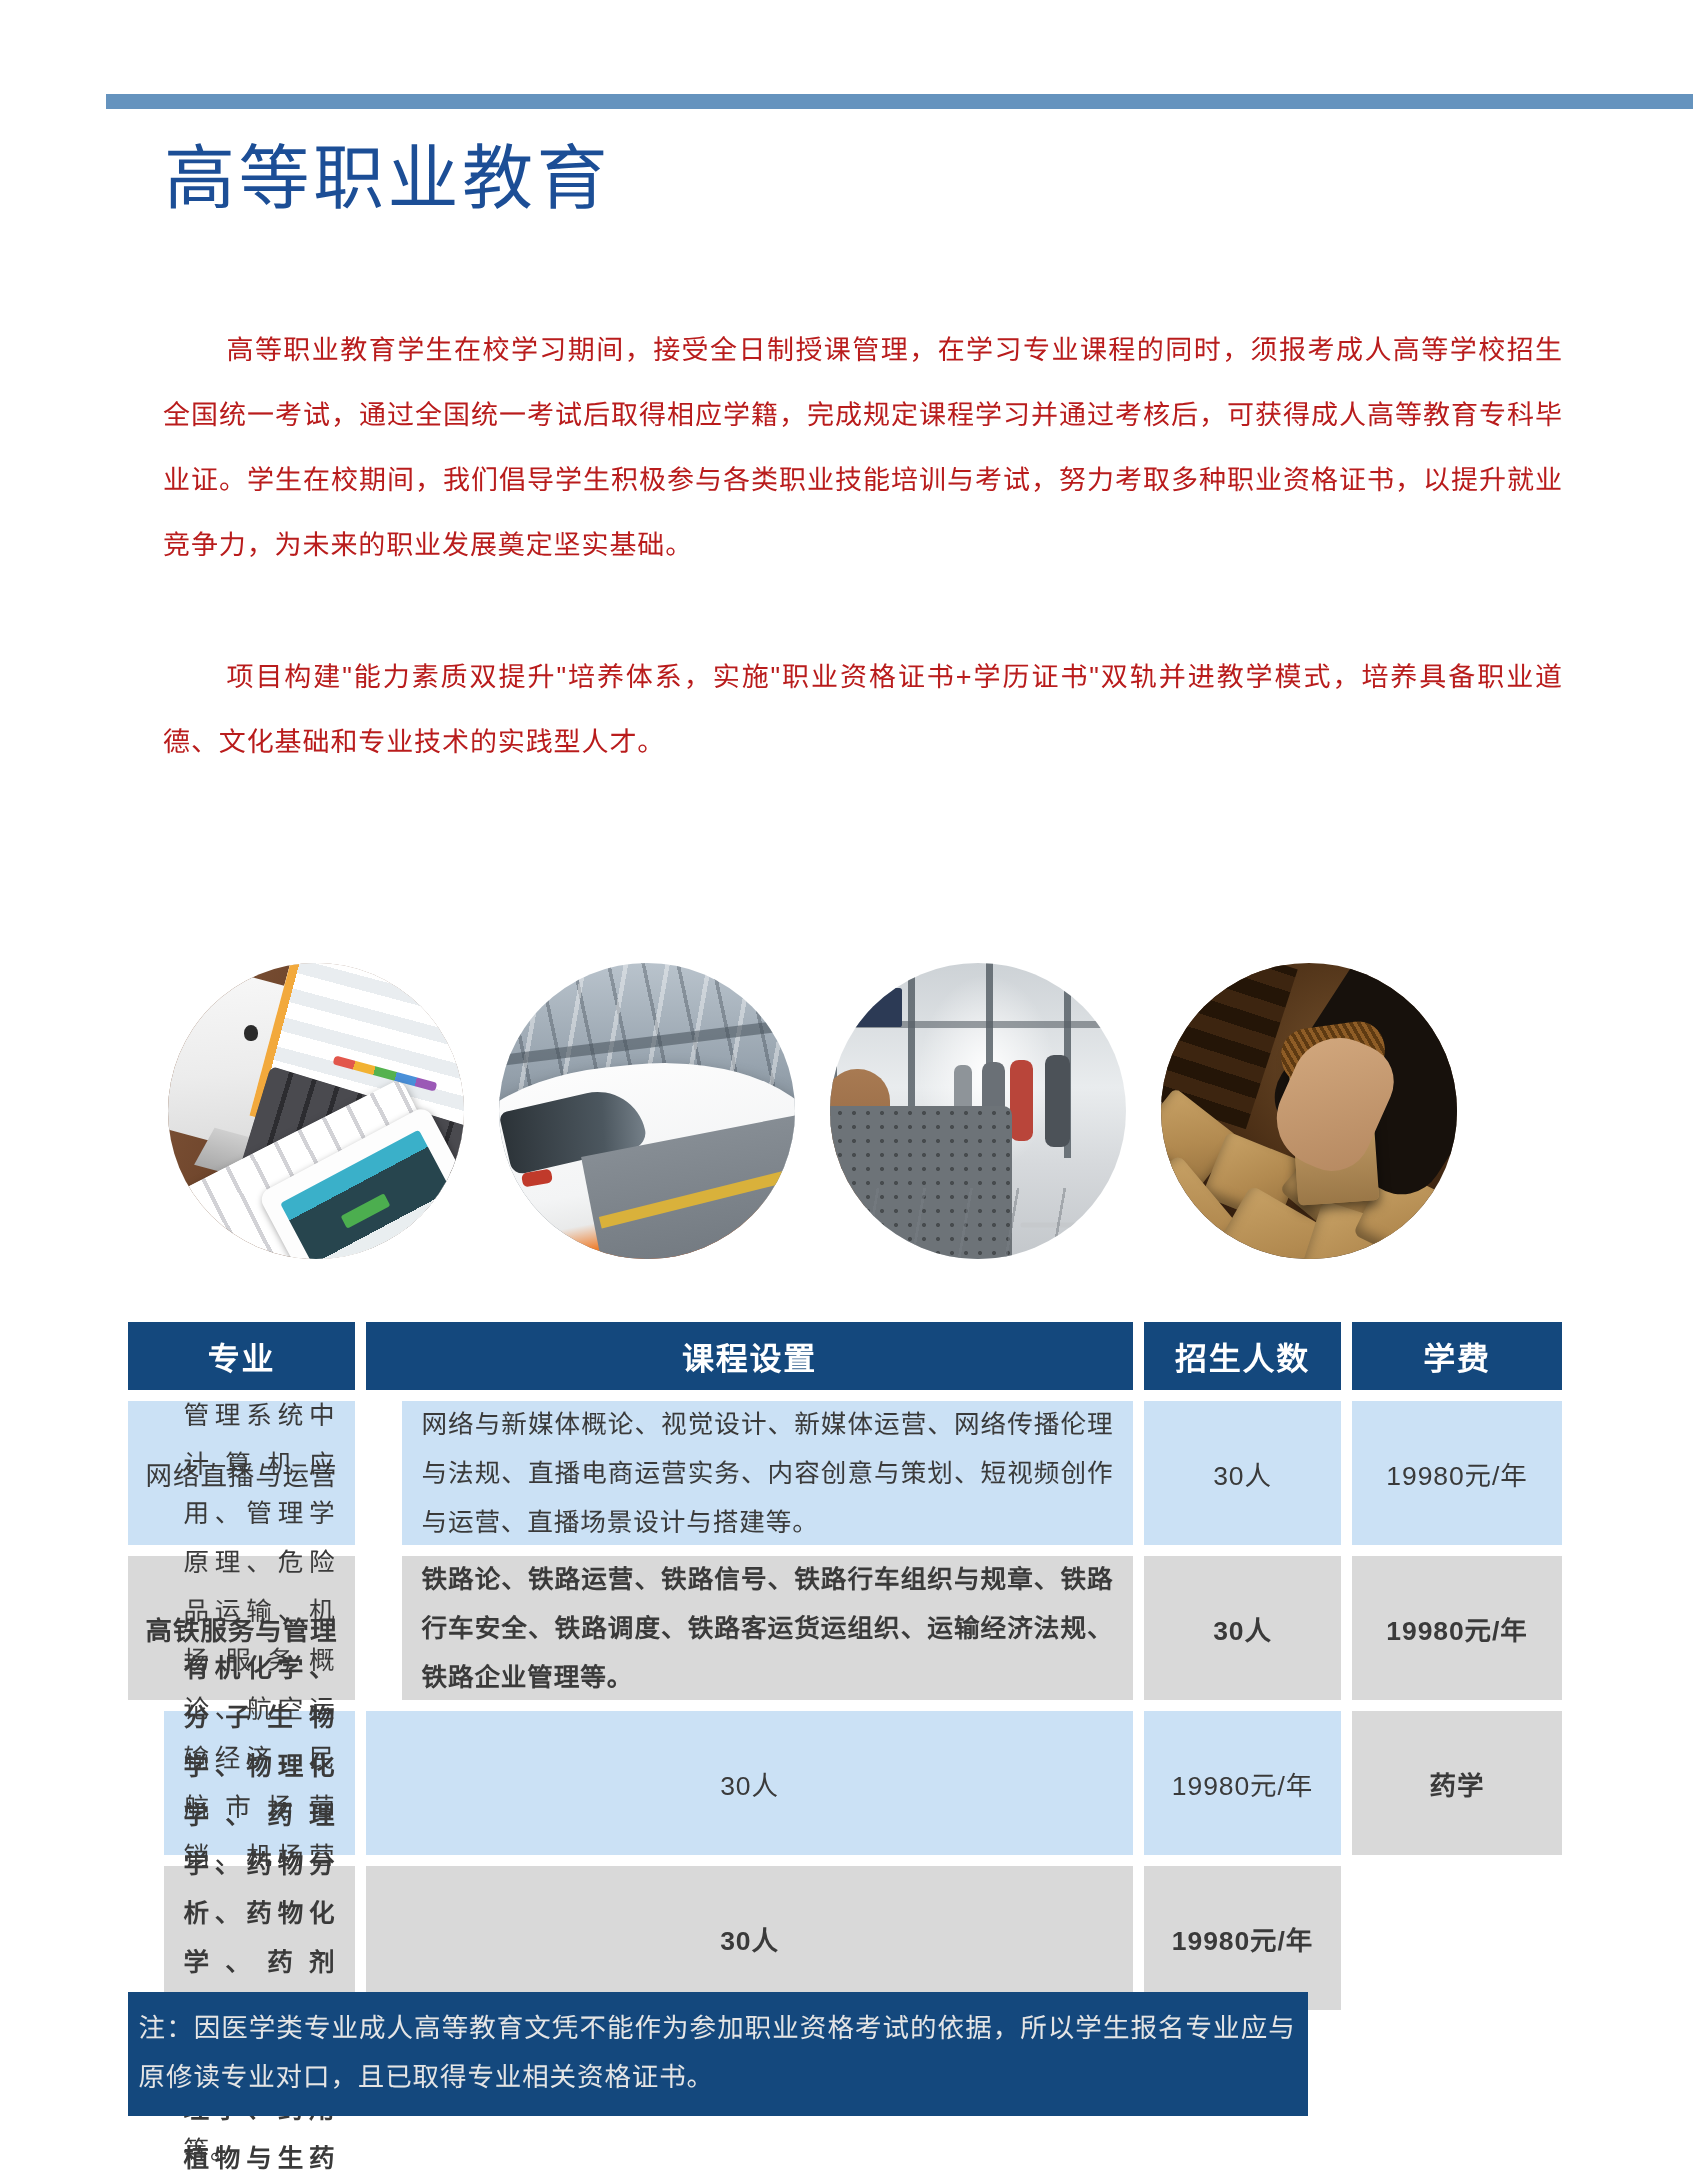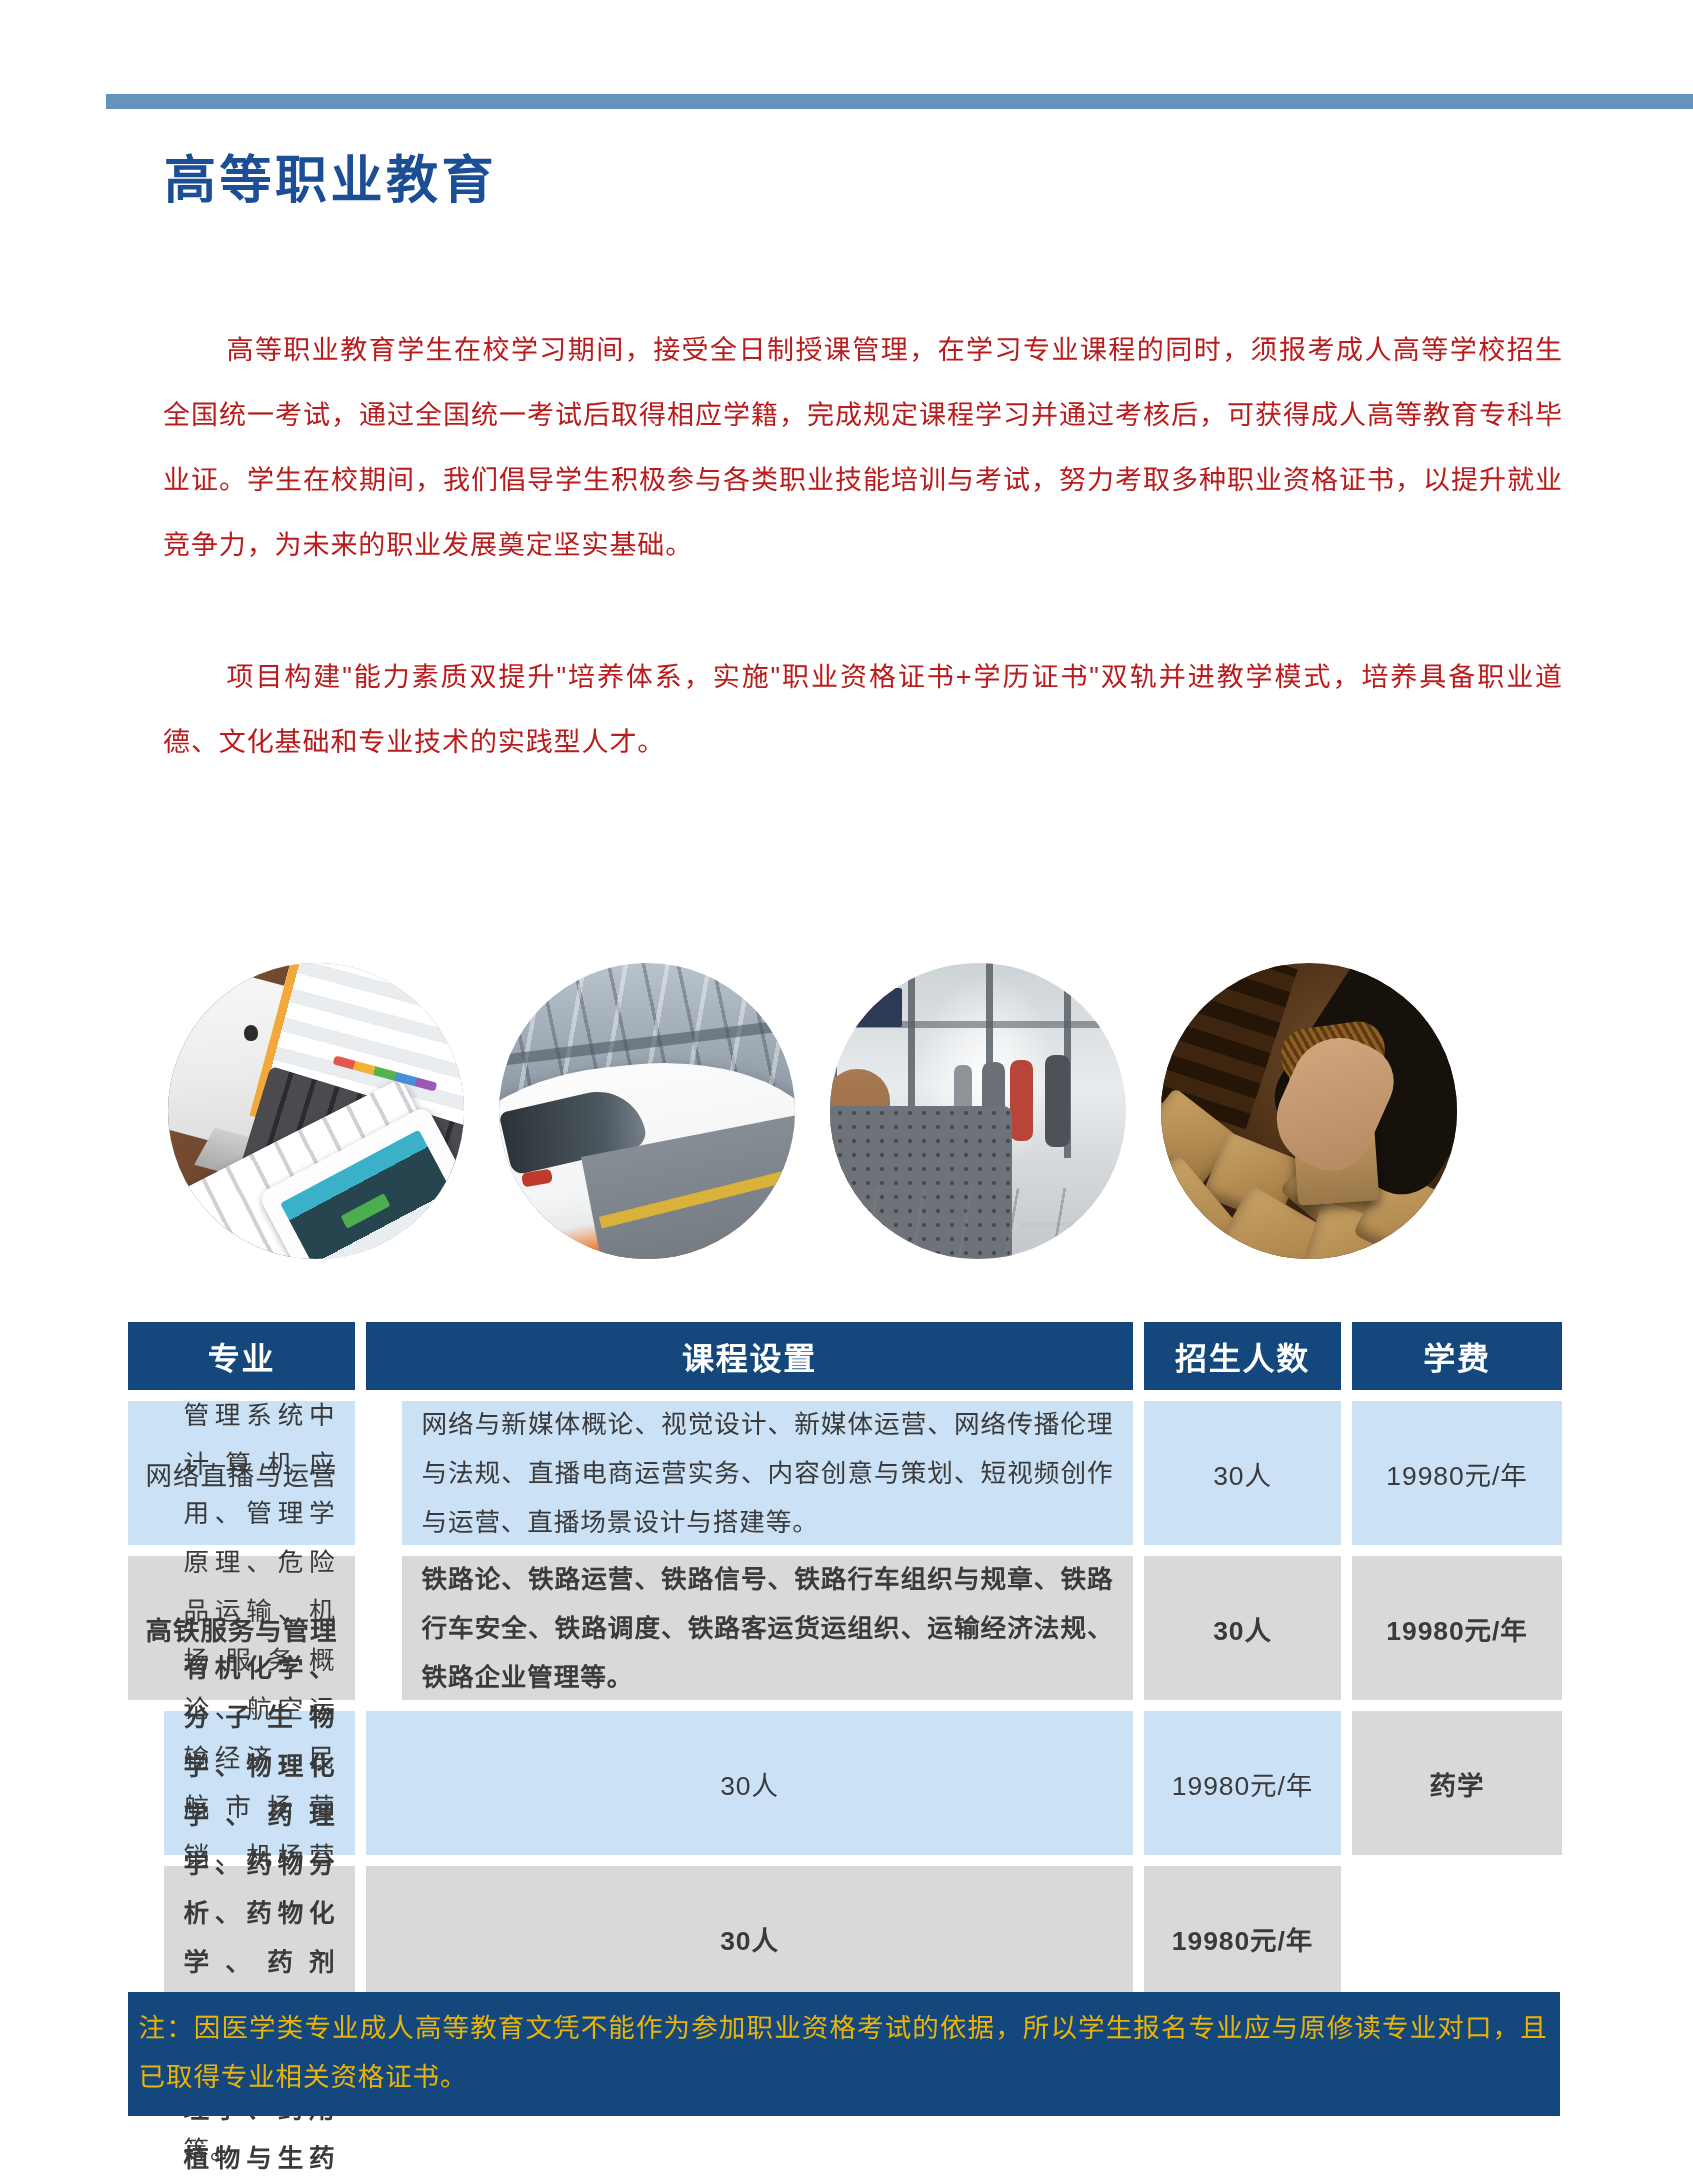--- a/index.html
+++ b/index.html
@@ -8,22 +8,22 @@
     width:1694px; height:2183px; position:relative; overflow:hidden;
     font-family:"Liberation Sans", sans-serif;
     -webkit-font-smoothing:antialiased;
   }
 
   
   .top-bar { position:absolute; left:106px; top:94px; width:1588px; height:15px; background:#6593BE; }
 
   
   .page-title {
-    position:absolute; left:164px; top:152px;
-    font-size:52px; font-weight:700; color:#1C4E96; letter-spacing:3.5px; line-height:1.1;
+    position:absolute; left:164px; top:140px;
+    font-size:71px; font-weight:400; color:#1C4E96; letter-spacing:3.5px; line-height:1.1;
   }
 
   
   .intro { position:absolute; left:163px; top:318px; width:1400px; color:#b91c1c; }
   .intro p {
     font-size:27px; line-height:65px; text-align:justify; text-justify:inter-ideograph;
     text-indent:2.35em; letter-spacing:0.9px;
   }
   .intro p + p { margin-top:67px; }
 
@@ -118,22 +118,22 @@
   .cell { display:flex; align-items:center; justify-content:center; }
   .th { background:#14487D; color:#ffffff; font-size:32px; font-weight:700; letter-spacing:1.8px; }
   .row-blue { background:#CBE1F5; }
   .row-gray { background:#D9D9D9;font-weight:bold; }
   .td { color:#3a3a3a; font-size:26.5px; letter-spacing:0.9px; }
   .td-major { justify-content:center; text-align:center; }
   .td-courses { justify-content:flex-start; font-size:25.6px; line-height:49px; text-align:justify; text-justify:inter-ideograph; padding:0 19.4px;margin-left:36px; }
 
   
   .note-box {
-    position:absolute; left:128px; top:1992px; width:1432px; height:124px;
-    background:#14487D; color:#eab308; font-size:26.5px; line-height:49px;
+    position:absolute; left:128px; top:1992px; width:1180px; height:124px;
+    background:#14487D; color:#e5e5e5; font-size:26.5px; line-height:49px;
     padding:12.4px 12.4px 0 10.6px; text-align:justify; letter-spacing:0.9px;
   }
 </style>
 </head>
 <body>
 
 <div class="top-bar"></div>
 
 <h1 class="page-title">高等职业教育</h1>
 

